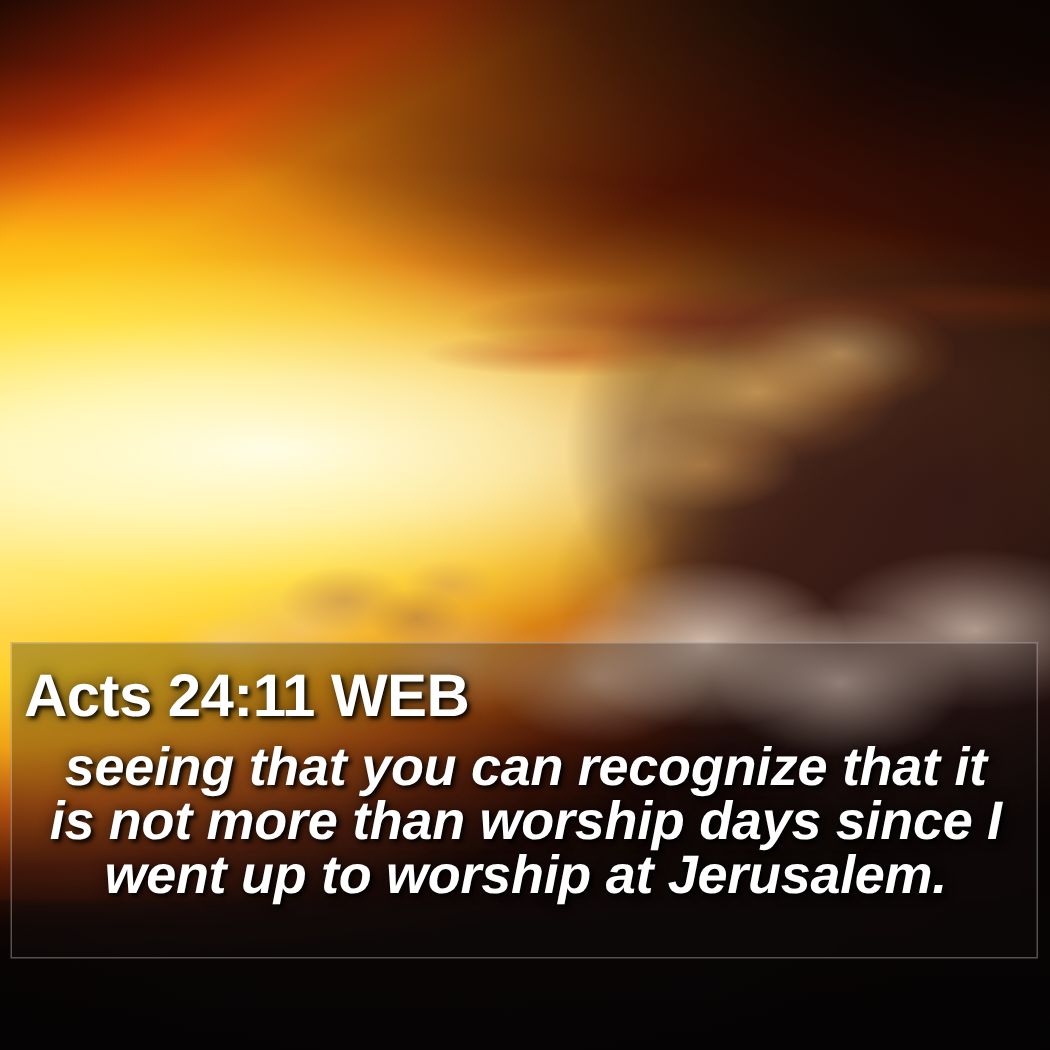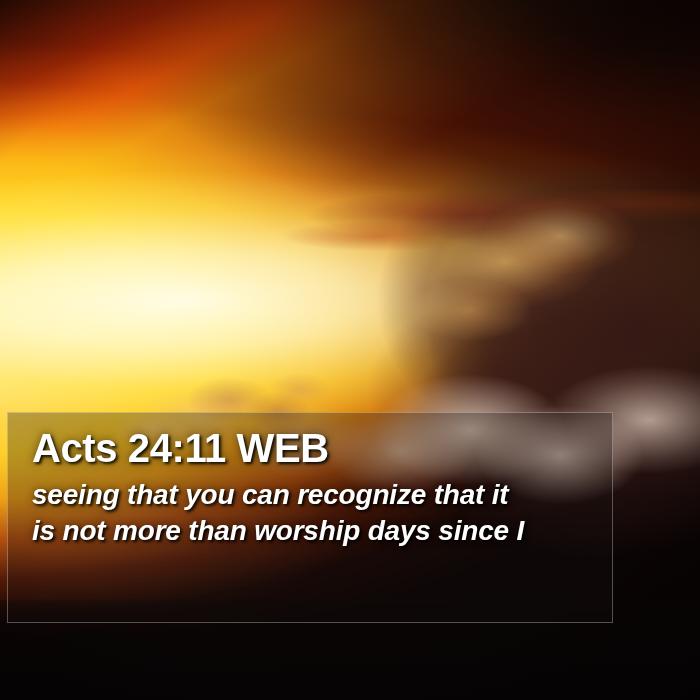--- a/index.html
+++ b/index.html
@@ -162,52 +162,53 @@
   
   #vignette{
     background:radial-gradient(ellipse 640px 560px at 300px 330px,
       rgba(0,0,0,0) 55%, rgba(0,0,0,0.30) 85%, rgba(0,0,0,0.55) 100%);
     pointer-events:none;
   }
 
   
   #caption-panel{
     position:absolute;
-    left:7px; top:412px;
-    width:606px; height:211px;
+    left:7px; top:428px;
+    width:685px; height:211px;
     background:rgba(22,18,18,0.30);
     border:1px solid rgba(255,255,255,0.30);
     backdrop-filter:blur(1px);
-    padding:12px 0 0 24px;
+    padding:12px 0 0 8px;
   }
 
   #verse-reference{
     color:#ffffff;
     font-size:40px;
     font-weight:bold;
     letter-spacing:-0.4px;
     line-height:46px;
     text-shadow:
       2px 2px 3px rgba(0,0,0,0.85),
       0 0 10px rgba(0,0,0,0.55);
     white-space:nowrap;
   }
 
   #verse-text{
     color:#ffffff;
-    font-size:28px;
+    font-size:36px;
     font-weight:bold;
     font-style:italic;
     line-height:36px;
     letter-spacing:-0.2px;
     margin-top:6px;
     padding-right:6px;
     text-shadow:
       2px 2px 3px rgba(0,0,0,0.9),
       0 0 9px rgba(0,0,0,0.6);
+    text-align: center;
   }
   #verse-text .vline{ display:block; white-space:nowrap; }
 </style>
 </head>
 <body>
 
 <div id="verse-card">
 
   <div class="bg-layer" id="sky-base"></div>
   <div class="bg-layer" id="sun-glow"></div>
@@ -229,17 +230,18 @@
   <div class="bg-layer" id="haze"></div>
   <div class="bg-layer" id="vignette"></div>
 
   <div id="caption-panel">
 
     <div id="verse-reference">Acts 24:11 WEB</div>
 
     <div id="verse-text">
       <span class="vline">seeing that you can recognize that it</span>
       <span class="vline">is not more than worship days since I</span>
+      <span class="vline">went up to worship at Jerusalem.</span>
     </div>
 
   </div>
 
 </div>
 
 </body></html>

